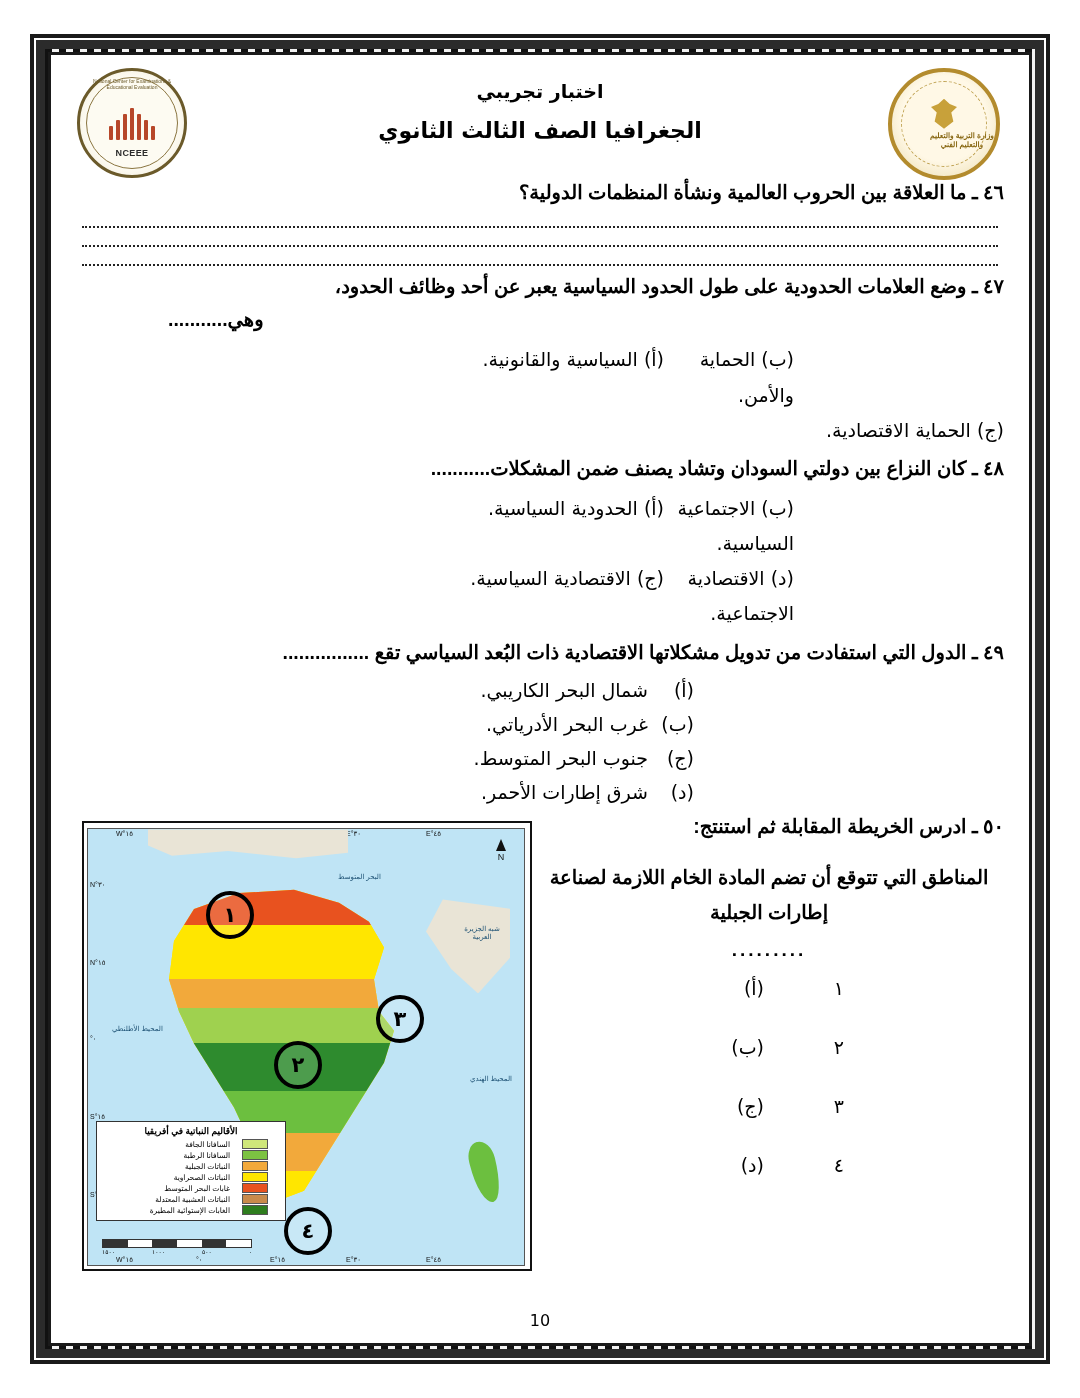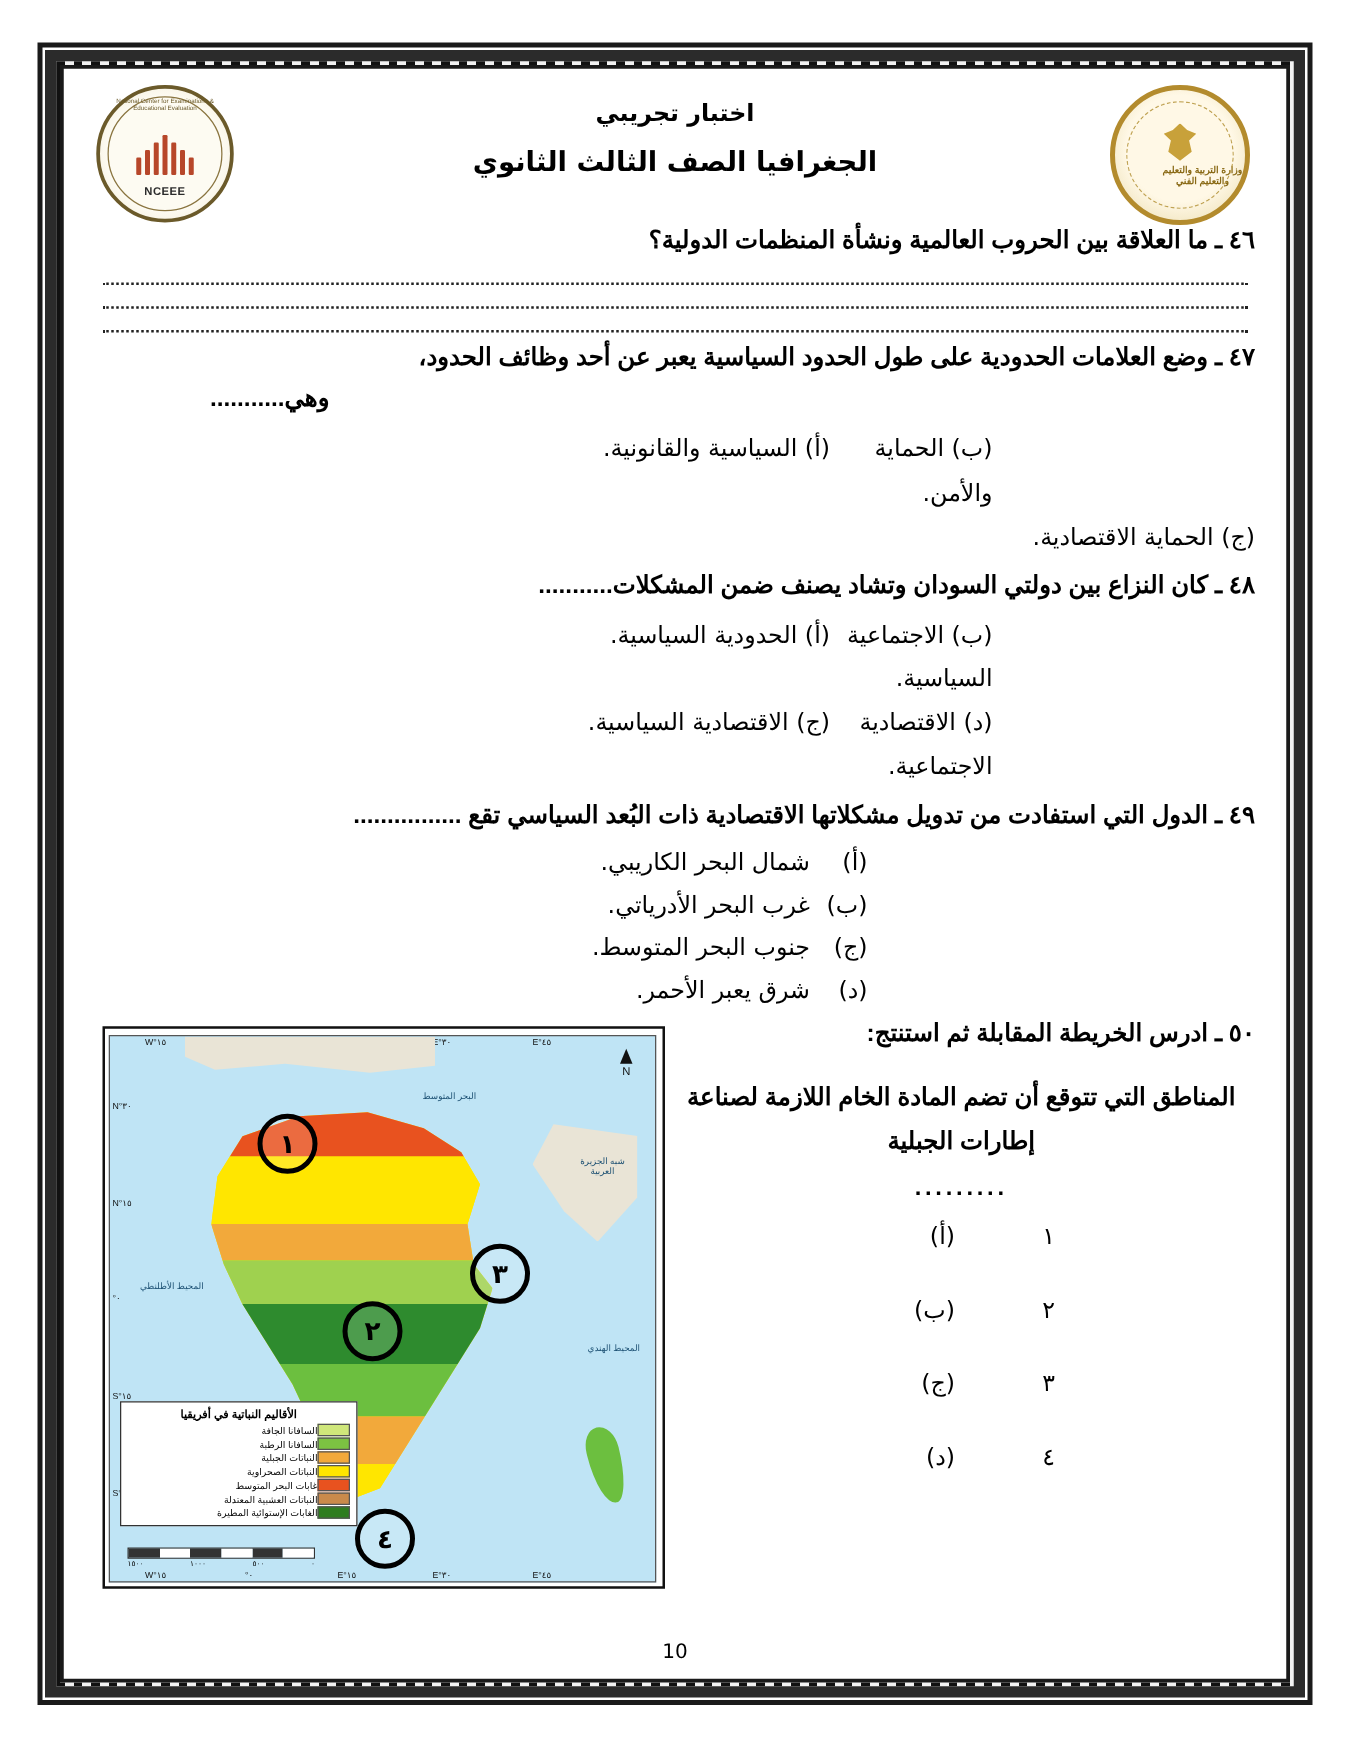--- a/index.html
+++ b/index.html
@@ -212,26 +212,26 @@
   }
   .marker{
     position:absolute;width:40px;height:40px;border-radius:50%;
     border:4px solid #000;background:rgba(255,255,255,.15);
     display:flex;align-items:center;justify-content:center;
     font-size:21px;font-weight:bold;color:#000;
     font-family:"DejaVu Sans", sans-serif;
   }
   .legend{
     position:absolute;left:8px;bottom:44px;width:190px;
-    background:#fff;border:1px solid #333;padding:4px 5px;box-sizing:border-box;
+    background:#fff;border:1px solid #333;padding:4px 17px;box-sizing:border-box;
   }
   .legend h4{
     margin:0 0 3px 0;font-size:9px;text-align:center;font-weight:bold;
   }
-  .lg-row{display:flex;align-items:center;gap:0;margin-bottom:1px;justify-content:flex-start;}
+  .lg-row{display:flex;align-items:center;gap:12px;margin-bottom:1px;justify-content:flex-start;}
   .sw{width:24px;height:8px;border:1px solid #555;flex:0 0 auto;}
   .lg-txt{font-size:7.5px;}
   .scalebar{
     position:absolute;left:14px;bottom:10px;width:150px;
   }
   .scalebar .bar{display:flex;height:7px;border:1px solid #333;}
   .scalebar .bar i{flex:1;}
   .scalebar .bar i:nth-child(odd){background:#fff;}
   .scalebar .bar i:nth-child(even){background:#333;}
   .scalebar .nums{display:flex;justify-content:space-between;font-size:6px;}
@@ -325,21 +325,21 @@
         </div>
       </div>
     </div>
 
     <div class="q">
       <div class="q-text">٤٩ ـ الدول التي استفادت من تدويل مشكلاتها الاقتصادية ذات البُعد السياسي تقع ................</div>
       <div class="opt-list">
         <div class="opt-line"><span class="lbl">(أ)</span><span>شمال البحر الكاريبي.</span></div>
         <div class="opt-line"><span class="lbl">(ب)</span><span>غرب البحر الأدرياتي.</span></div>
         <div class="opt-line"><span class="lbl">(ج)</span><span>جنوب البحر المتوسط.</span></div>
-        <div class="opt-line"><span class="lbl">(د)</span><span>شرق يعبر الأحمر.</span></div>
+        <div class="opt-line"><span class="lbl">(د)</span><span>شرق إطارات الأحمر.</span></div>
       </div>
     </div>
 
     <div class="q50-wrap">
 
       <div class="q50-right">
         <div class="q50-title">٥٠ ـ ادرس الخريطة المقابلة ثم استنتج:</div>
         <div class="q50-body">المناطق التي تتوقع أن تضم المادة الخام اللازمة لصناعة إطارات الجبلية</div>
         <div class="q50-dots">.........</div>
         <div class="q50-choices">

